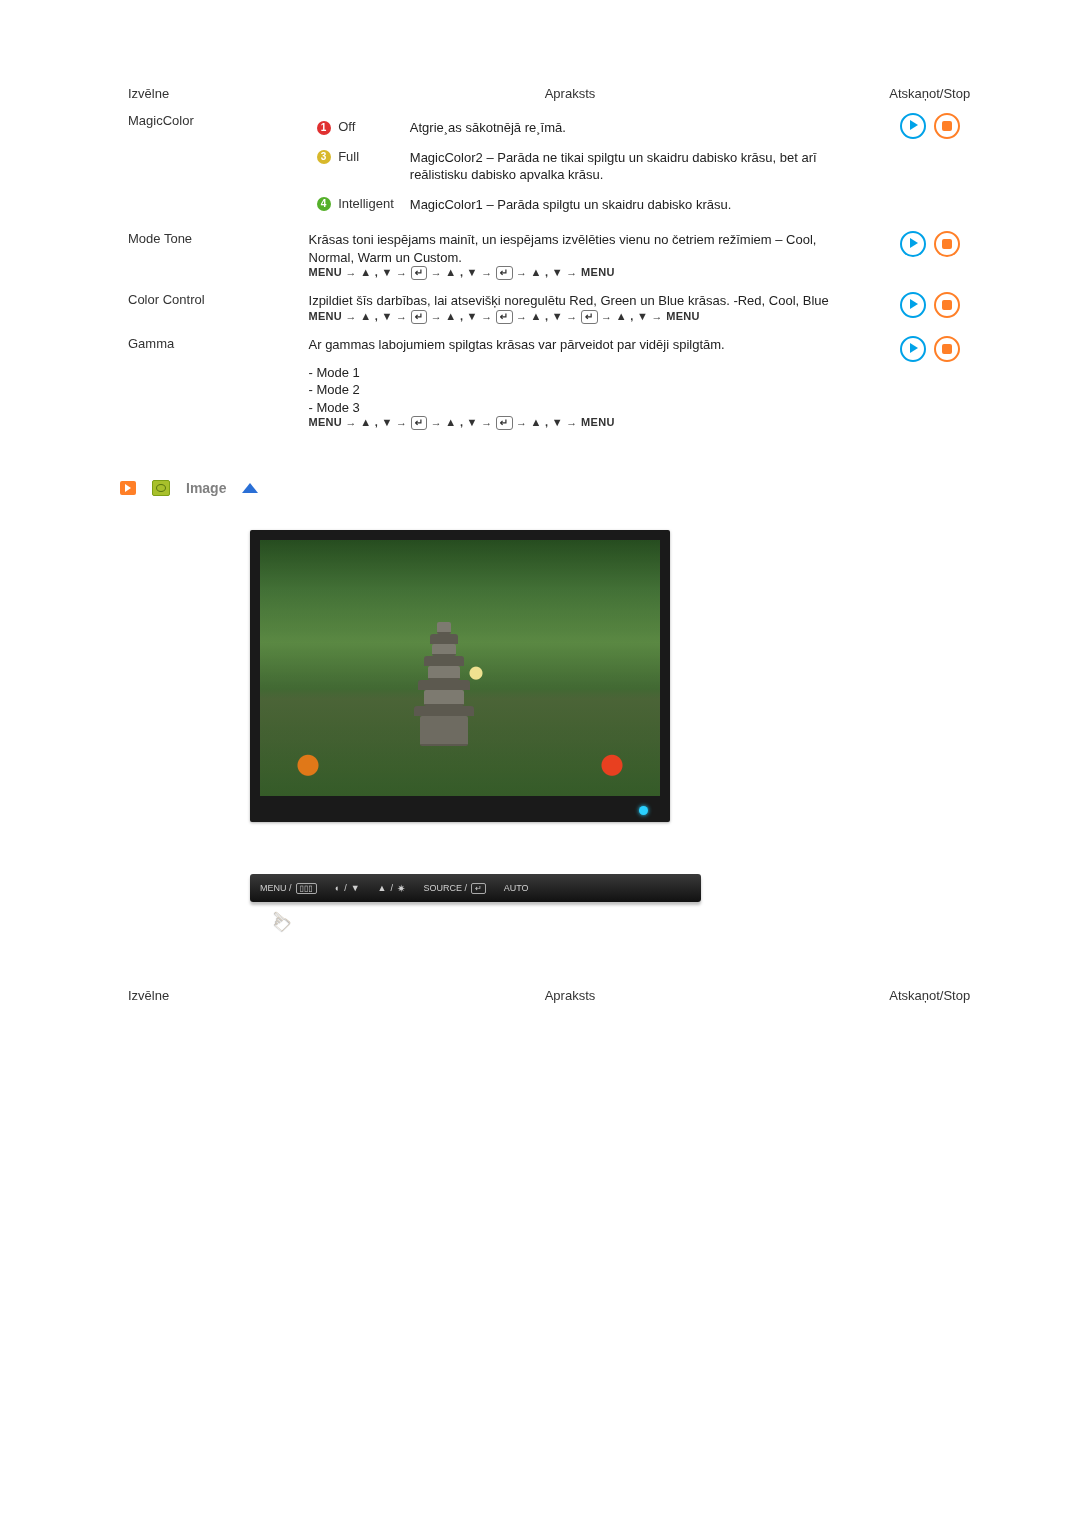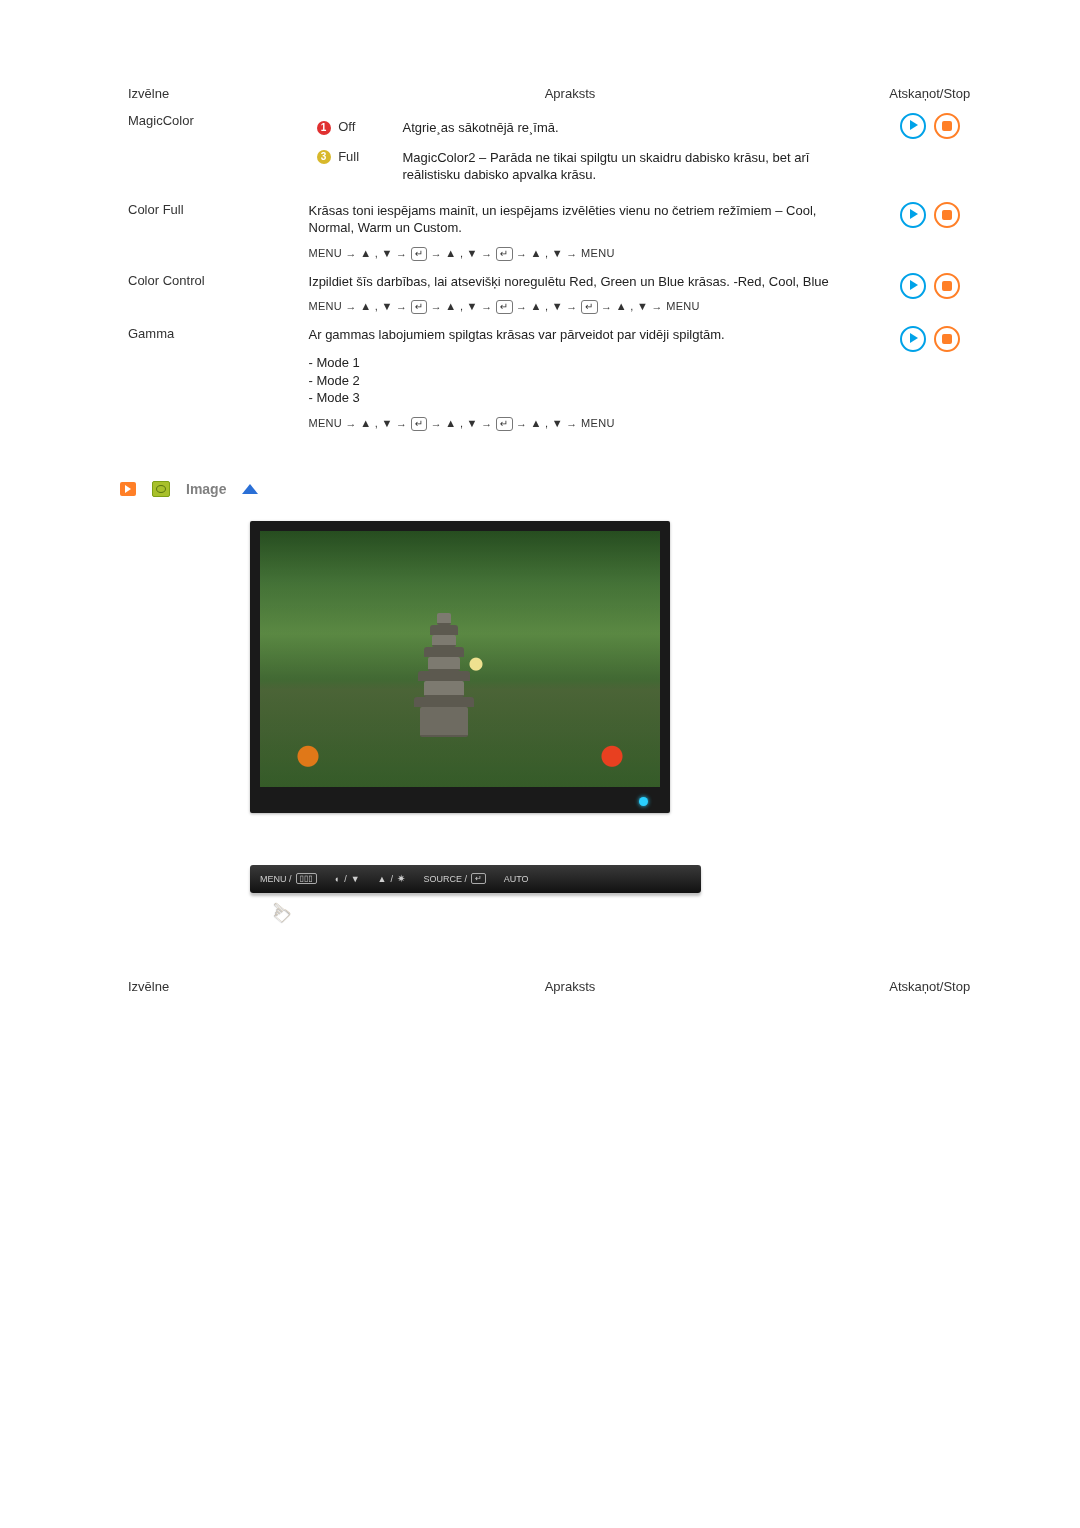--- a/index.html
+++ b/index.html
@@ -60,22 +60,22 @@
       margin-right: 4px;
       vertical-align: middle;
     }
     .b1 { background: #e03030; }
     .b2 { background: #e8902b; }
     .b3 { background: #d8b82b; }
     .b4 { background: #55b02a; }
     .nav-seq {
       font-size: 11px;
       color: #333;
-      margin-top: 10px;
       letter-spacing: 0.3px;
+      font-weight: bold;
     }
     .nav-seq .enter {
       display: inline-block;
       border: 1px solid #777;
       border-radius: 3px;
       padding: 0 3px;
       font-size: 10px;
       line-height: 12px;
       vertical-align: middle;
     }
@@ -108,21 +108,21 @@
       content: "";
       position: absolute;
       left: 6px; top: 6px;
       width: 10px; height: 10px;
       background: #ff7f27;
       border-radius: 2px;
     }
 
     
     .section-bar {
-      margin: 44px 0 24px 0;
+      margin: 44px 0 34px 0;
       display: flex;
       align-items: center;
       gap: 16px;
     }
     .mini-icon {
       display: inline-block;
       width: 16px;
       height: 14px;
       border-radius: 2px;
       position: relative;
@@ -276,31 +276,38 @@
             </td>
             <td class="desc">Atgrie¸as sākotnējā re¸īmā.</td>
           </tr>
           <tr>
             <td class="opt-col">
               <span class="num-badge b3">3</span>
               <span>Full</span>
             </td>
             <td class="desc">MagicColor2 – Parāda ne tikai spilgtu un skaidru dabisko krāsu, bet arī reālistisku dabisko apvalka krāsu.</td>
           </tr>
+          <tr>
+            <td class="opt-col">
+              <span class="num-badge b4">4</span>
+              <span>Intelligent</span>
+            </td>
+            <td class="desc">MagicColor1 – Parāda spilgtu un skaidru dabisko krāsu.</td>
+          </tr>
         </tbody>
             </table>
       </td>
       <td class="play-stop">
         <span class="icon-btn icon-play"></span>
         <span class="icon-btn icon-stop"></span>
       </td>
     </tr>
 
     <tr class="row-sep">
-      <td class="menu-name">Color Full</td>
+      <td class="menu-name">Mode Tone</td>
       <td>
         <div class="desc">Krāsas toni iespējams mainīt, un iespējams izvēlēties vienu no četriem režīmiem – Cool, Normal, Warm un Custom.</div>
         <div class="nav-seq">
           <span>MENU</span> <span>→</span>
           <span>▲ , ▼</span> <span>→</span>
           <span class="enter">↵</span> <span>→</span>
           <span>▲ , ▼</span> <span>→</span>
           <span class="enter">↵</span> <span>→</span>
           <span>▲ , ▼</span> <span>→</span>
           <span>MENU</span>

